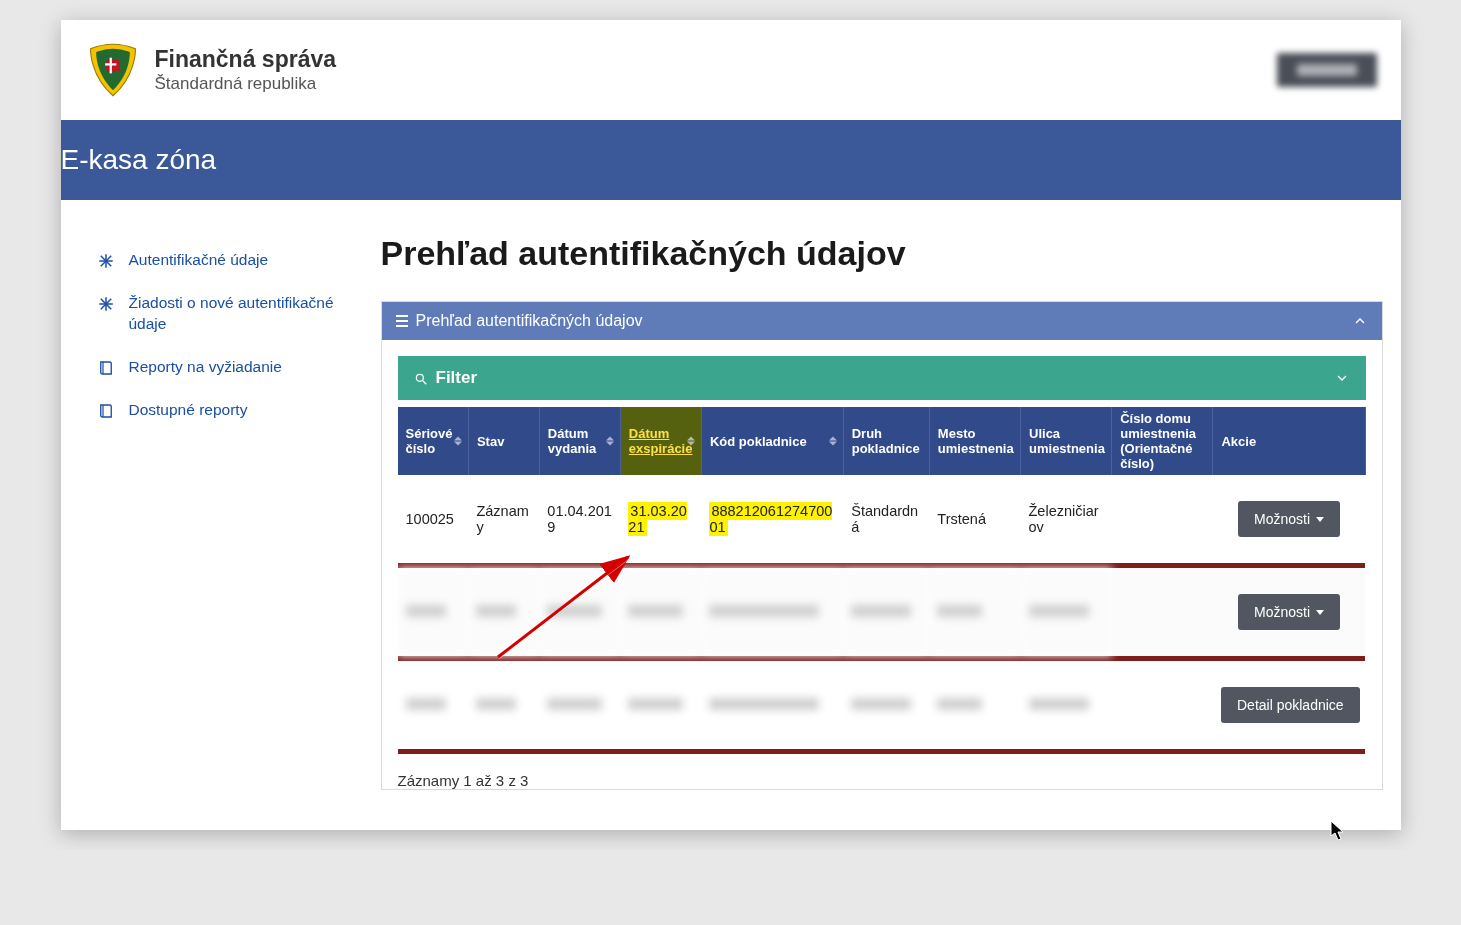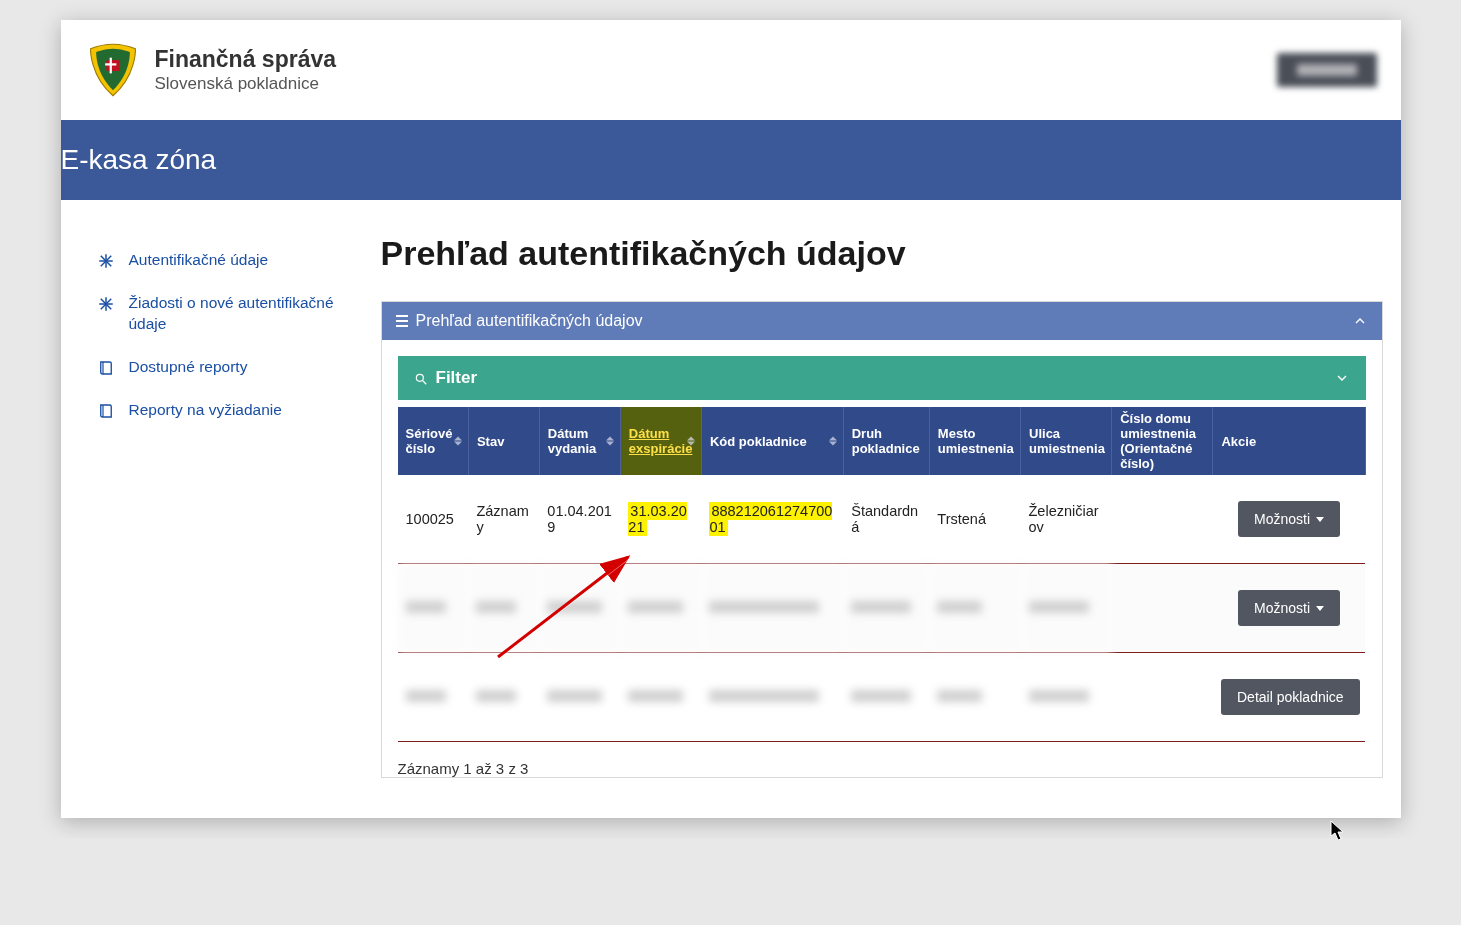--- a/index.html
+++ b/index.html
@@ -184,21 +184,21 @@
   }
   .sort-arrows .up, .sort-arrows .down {
     width: 0; height: 0; border-left: 4px solid transparent; border-right: 4px solid transparent;
   }
   .sort-arrows .up { border-bottom: 4px solid #dce0ef; }
   .sort-arrows .down { border-top: 4px solid #dce0ef; }
   table.data tbody td {
     padding: 26px 8px;
     font-size: 14.5px;
     color: #222;
-    border-bottom: 1px solid #7f1d1d;
+    border-bottom: 5px solid #7f1d1d;
     vertical-align: middle;
     word-wrap: break-word;
     margin-top: 36px;
   }
   table.data tbody tr:nth-child(even) td { background: #fbfbfb; }
   .hl-yellow { background: #fff200; padding: 1px 2px; }
   .btn {
     background: #515661;
     color: #fff;
     border: none;
@@ -264,21 +264,21 @@
       <svg viewBox="0 0 100 100">
         <path d="M50 4 C70 4 90 12 90 12 C90 12 92 60 50 96 C8 60 10 12 10 12 C10 12 30 4 50 4 Z" fill="#f3c300" stroke="#9b7a00" stroke-width="2"></path>
         <path d="M50 12 C65 12 80 18 80 18 C80 18 82 56 50 86 C18 56 20 18 20 18 C20 18 35 12 50 12 Z" fill="#226a2f"></path>
         <rect x="38" y="32" width="24" height="20" rx="3" fill="#c01424"></rect>
         <rect x="44" y="28" width="4" height="28" fill="#fff"></rect>
         <rect x="36" y="38" width="20" height="4" fill="#fff"></rect>
       </svg>
     </div>
     <div>
       <div class="brand-title">Finančná správa</div>
-      <div class="brand-sub">Slovenská pokladnice</div>
+      <div class="brand-sub">Štandardná republika</div>
     </div>
     <div class="header-right">
       <div class="user-pill">
         <div class="blur-bar"></div>
       </div>
     </div>
   </div>
 
   <div class="banner">
     <span>E-kasa zóna</span>
@@ -313,30 +313,30 @@
         </span>
         <span class="label">Žiadosti o nové autentifikačné údaje</span>
       </div>
       <div class="sidebar-item">
         <span class="icon">
           <svg viewBox="0 0 24 24">
               <path d="M5 4 h12 a2 2 0 0 1 2 2 v14 H7 a2 2 0 0 1 -2 -2 Z" fill="none" stroke="#1a4fa3" stroke-width="1.8"></path>
               <line x1="8" y1="4" x2="8" y2="20" stroke="#1a4fa3" stroke-width="1.6"></line>
             </svg>
         </span>
-        <span class="label">Dostupné reporty</span>
+        <span class="label">Reporty na vyžiadanie</span>
       </div>
       <div class="sidebar-item">
         <span class="icon">
           <svg viewBox="0 0 24 24">
               <path d="M5 4 h12 a2 2 0 0 1 2 2 v14 H7 a2 2 0 0 1 -2 -2 Z" fill="none" stroke="#1a4fa3" stroke-width="1.8"></path>
               <line x1="8" y1="4" x2="8" y2="20" stroke="#1a4fa3" stroke-width="1.6"></line>
             </svg>
         </span>
-        <span class="label">Reporty na vyžiadanie</span>
+        <span class="label">Dostupné reporty</span>
       </div>
     </nav>
 
     <main class="main">
       <h1>Prehľad autentifikačných údajov</h1>
 
       <div class="panel">
         <div class="panel-header">
           <span class="hamburger-icon"></span>
           <span>Prehľad autentifikačných údajov</span>

